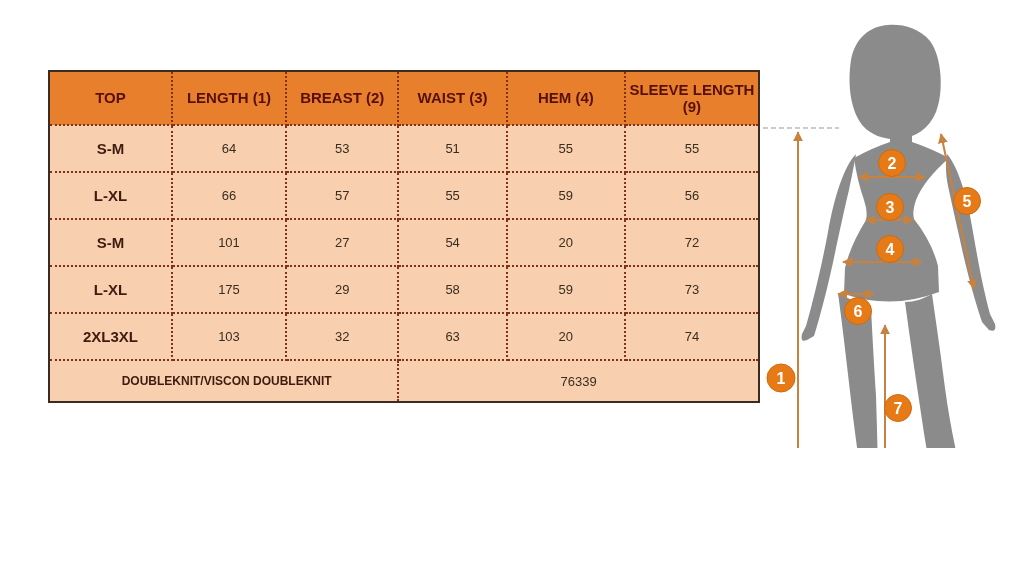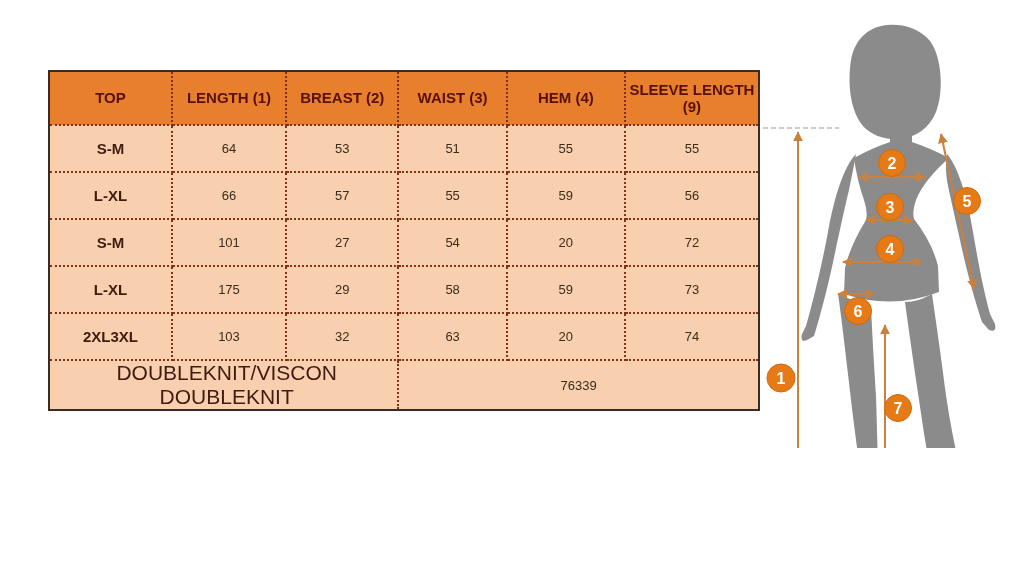--- a/index.html
+++ b/index.html
@@ -22,21 +22,21 @@
     font-weight:bold;font-size:15px;line-height:1.15;
   }
   tr.row td{
     background:var(--row_peach,#f8d0af);
     color:var(--value_text,#3a2c1e);
     font-size:13px;font-weight:normal;
   }
   tr.row td.size{
     font-weight:bold;font-size:15px;color:var(--size_text,#3f1b10);
   }
-  tr.row td.fabricval{font-weight:normal;font-size:21px;color:var(--size_text,#3f1b10);padding-left:8px;}
+  tr.row td.fabricval{font-weight:bold;font-size:12px;color:var(--size_text,#3f1b10);padding-left:8px;}
   .code{
     position:absolute;left:48px;top:531px;width:712px;text-align:right;
     font-size:13px;color:#4a4a4a;letter-spacing:.5px;
   }
   svg.figure{position:absolute;left:760px;top:0;width:264px;height:564px;}
   .sil{fill:var(--silhouette,#8b8b8b);}
   .mline{stroke:var(--line_orange,#c9823e);stroke-width:2;fill:none;}
   .gdash{stroke:#bcbcbc;stroke-width:1.5;stroke-dasharray:5 3;fill:none;}
   .mcirc{fill:var(--marker_orange,#e67a16);stroke:#d06a0d;stroke-width:1;}
   .mnum{fill:#ffffff;font-family:"Liberation Sans",sans-serif;font-size:16px;font-weight:bold;text-anchor:middle;}

